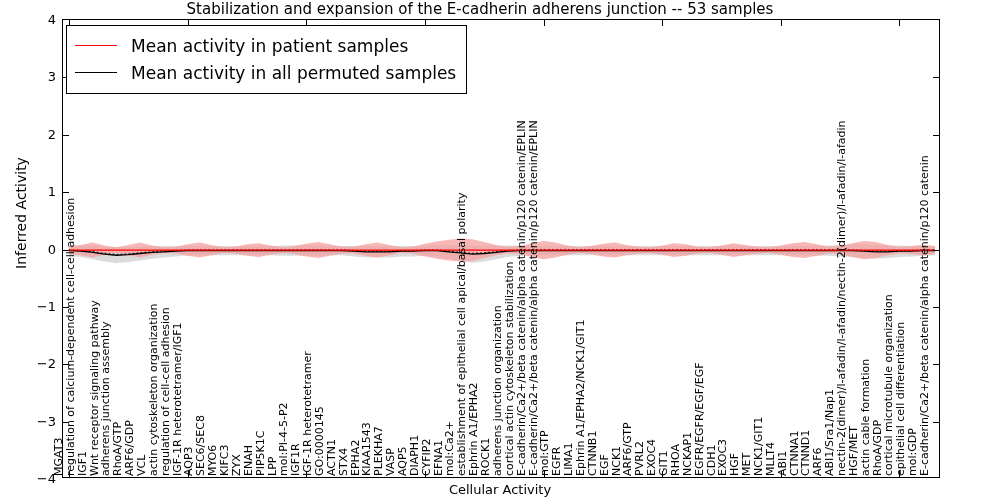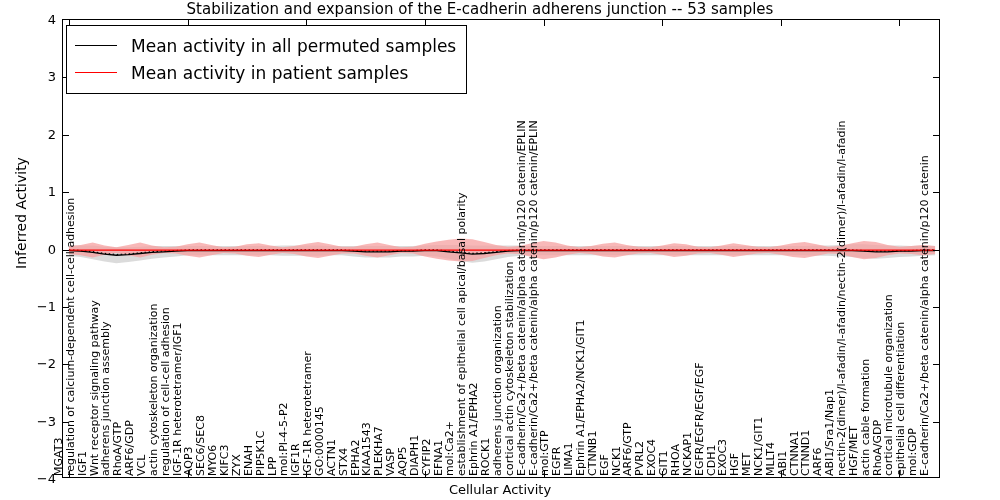--- a/index.html
+++ b/index.html
@@ -199,22 +199,22 @@
       <div class="xcat" style="left: 808.743px;">actin cable formation</div>
       <div class="xcat" style="left: 820.608px;">RhoA/GDP</div>
       <div class="xcat" style="left: 832.473px;">cortical microtubule organization</div>
       <div class="xcat" style="left: 844.338px;">epithelial cell differentiation</div>
       <div class="xcat" style="left: 856.203px;">mol:GDP</div>
       <div class="xcat" style="left: 868.068px;">E-cadherin/Ca2+/beta catenin/alpha catenin/p120 catenin</div>
     </div>
 
   <div id="legend">
     <div class="lgrow">
+      <span class="lgline red"></span>
+      <span class="lgtxt">Mean activity in patient samples</span>
+    </div>
+    <div class="lgrow">
       <span class="lgline"></span>
       <span class="lgtxt">Mean activity in all permuted samples</span>
     </div>
-    <div class="lgrow">
-      <span class="lgline red"></span>
-      <span class="lgtxt">Mean activity in patient samples</span>
-    </div>
   </div>
 
 </div>
 
 </body></html>

